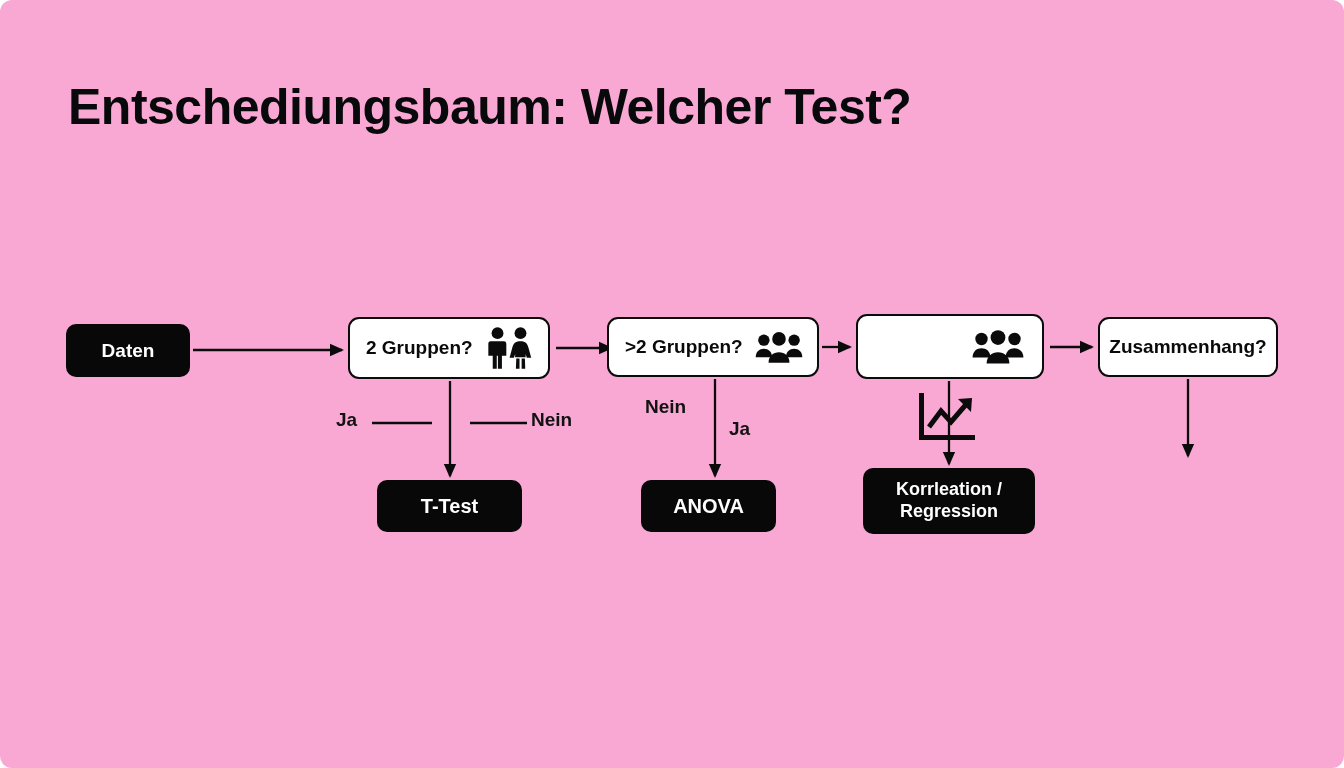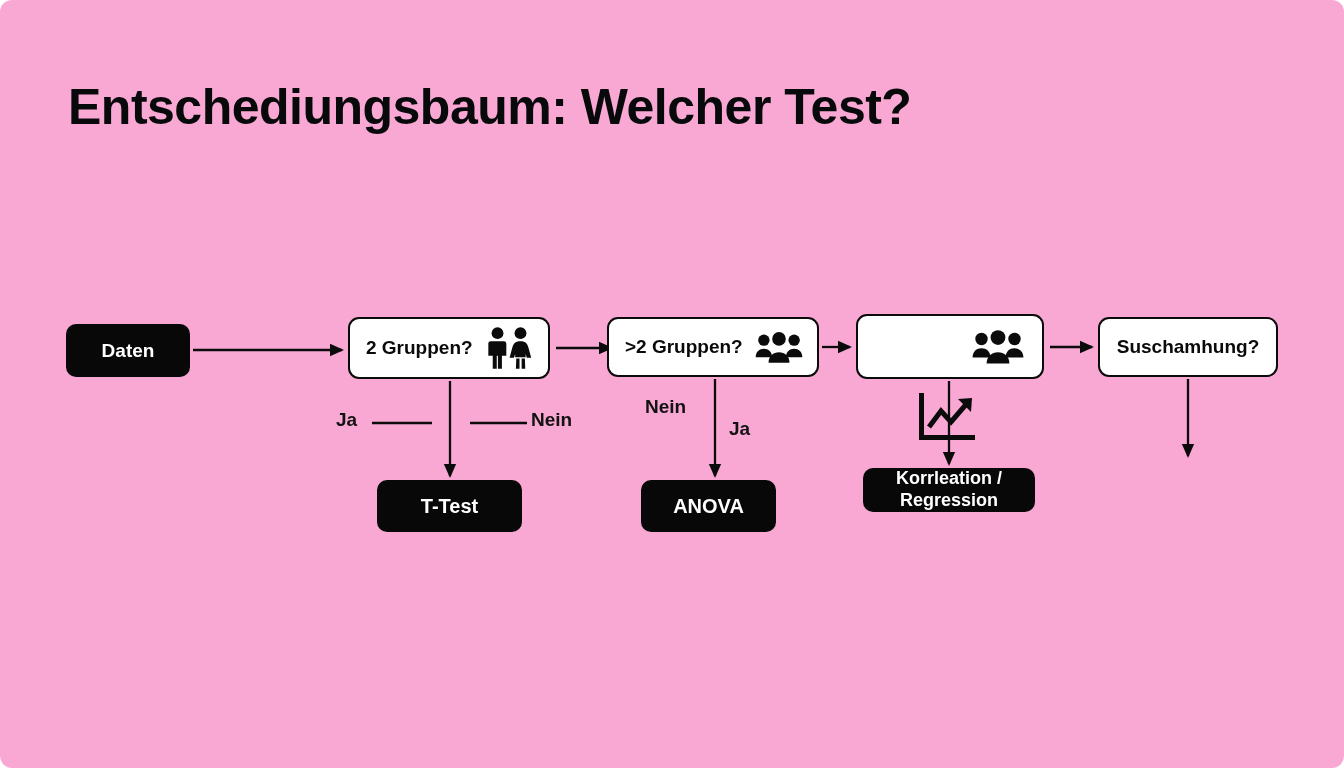--- a/index.html
+++ b/index.html
@@ -70,21 +70,21 @@
   .qbox.icon-only { justify-content: flex-end; padding-right: 18px; }
 
   
   #node-daten      { left: 66px;   top: 324px; width: 124px; height: 53px; font-size: 19px; }
   #node-q1         { left: 348px;  top: 317px; width: 202px; height: 62px; }
   #node-q2         { left: 599px;  top: 317px; width: 212px; height: 60px; margin-left: 8px; }
   #node-q3         { left: 856px;  top: 314px; width: 188px; height: 65px; }
   #node-q4         { left: 1098px; top: 317px; width: 180px; height: 60px; }
   #node-ttest      { left: 377px;  top: 480px; width: 145px; height: 52px; font-size: 20px; align-items: center; }
   #node-anova      { left: 641px;  top: 480px; width: 135px; height: 52px; font-size: 20px; }
-  #node-korr       { left: 863px;  top: 468px; width: 172px; height: 44px; font-size: 18px; }
+  #node-korr       { left: 863px;  top: 468px; width: 172px; height: 66px; font-size: 18px; }
   #node-kein       { left: 1097px; top: 460px; width: 182px; height: 92px; font-size: 18px; }
 
   
   .edge-label {
     position: absolute;
     font-size: 19px;
     font-weight: 700;
     color: #121212;
     white-space: nowrap;
   }
@@ -192,21 +192,21 @@
         <path d="M 0.6 28.5 c 0 -6 4 -9.2 8.9 -9.2 c 4.9 0 8.9 3.2 8.9 9.2 z" fill="#0b0b0b"></path>
         <circle cx="42.5" cy="10" r="6.2" fill="#0b0b0b"></circle>
         <path d="M 33.6 28.5 c 0 -6 4 -9.2 8.9 -9.2 c 4.9 0 8.9 3.2 8.9 9.2 z" fill="#0b0b0b"></path>
         <circle cx="26" cy="8.6" r="7.4" fill="#0b0b0b"></circle>
         <path d="M 14.6 34.6 c 0 -7.4 5.1 -11.4 11.4 -11.4 c 6.3 0 11.4 4 11.4 11.4 z" fill="#0b0b0b"></path>
       </svg>
     </span>
   </div>
 
   <div id="node-q4" class="node outline">
-    <span class="label" style="font-size:19px;">Suschamhung?</span>
+    <span class="label" style="font-size:19px;">Zusammenhang?</span>
   </div>
 
   <div id="node-ttest" class="node solid">
     <span class="label">T-Test</span>
   </div>
 
   <div id="node-anova" class="node solid">
     <span class="label">ANOVA</span>
   </div>
 

